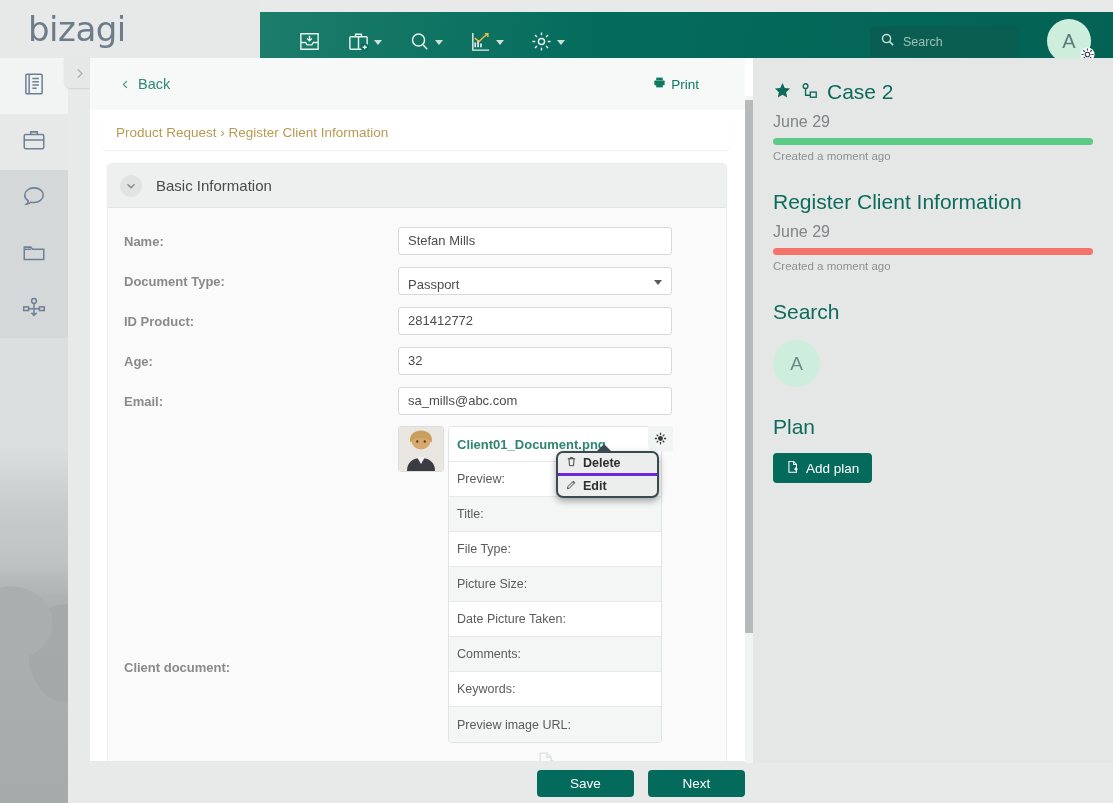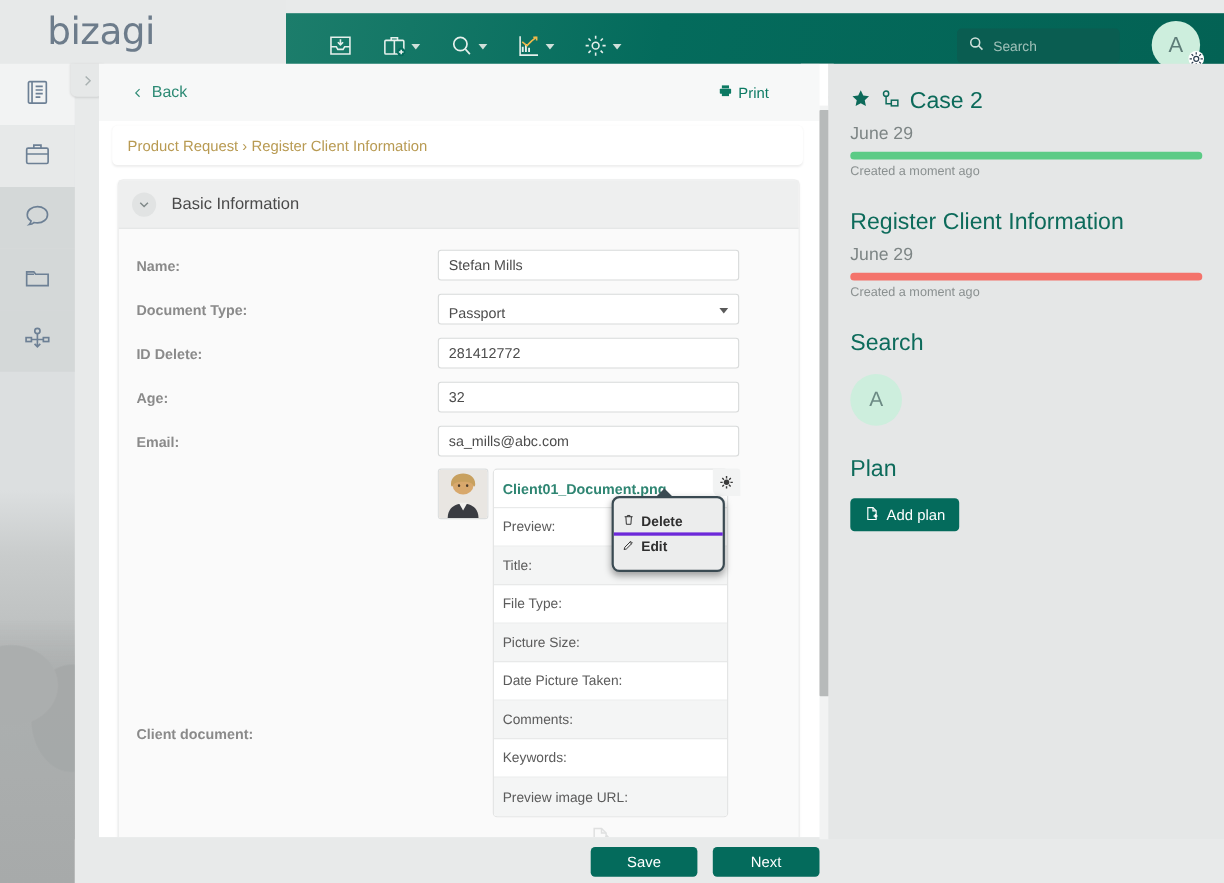--- a/index.html
+++ b/index.html
@@ -27,21 +27,21 @@
     opacity: .85;
   }
 
   
   .topbar { position: absolute; left: 0; top: 0; width: 1113px; height: 58px; }
   .topbar-left {
     position: absolute; left: 0; top: 0; width: 260px; height: 58px;
     background: #e7e9e9; display: flex; align-items: center;
   }
   .logo {
-    margin-left: 43px;
+    margin-left: 28px;
     font-family: "DejaVu Sans", sans-serif;
     font-size: 34px; font-weight: 400; color: #6d7c8b; letter-spacing: -.5px;
   }
   .topbar-right {
     position: absolute; left: 260px; top: 12px; right: 0; height: 58px;
     background: linear-gradient(100deg, #1c7d6b 0%, #046b5c 40%, #036254 100%);
     display: flex; align-items: center;
   }
   .nav-icons { display: flex; align-items: center; margin-left: 28px; gap: 6px; height: 58px;}
   .nav-item {
@@ -171,21 +171,21 @@
   .meta-row.alt { background: #f4f5f5; }
   .meta-row.head { color: #2e8572; font-weight: bold; font-size: 13px; background:#fff; }
   .gear-btn {
     position: absolute; right: 0; top: 0; width: 25px; height: 25px;
     background: #f2f3f3; border-radius: 0 3px 0 6px; display: flex;
     align-items: center; justify-content: center; cursor: pointer;
   }
   .ctx-menu {
     position: absolute; left: 158px; top: 25px; width: 103px;
     background: #eceded; border: 2px solid #3a4a52; border-radius: 7px;
-    box-shadow: 0 3px 7px rgba(0,0,0,.35); z-index: 30; padding: 11px 0;
+    box-shadow: 0 3px 7px rgba(0,0,0,.35); z-index: 30; padding: 0 0;
   }
   .ctx-menu::before {
     content: ""; position: absolute; left: 38px; top: -9px;
     border-left: 8px solid transparent; border-right: 8px solid transparent;
     border-bottom: 8px solid #3a4a52;
   }
   .ctx-item {
     display: flex; align-items: center; gap: 6px; padding: 3px 8px;
     font-size: 12.5px; font-weight: bold; color: #2e2e2e; cursor: pointer;
   }
@@ -434,21 +434,21 @@
 
           <div class="frow">
             <div class="flabel">Document Type:</div>
             <div class="fselect">
               <span>Passport</span>
               <span class="car"></span>
             </div>
           </div>
 
           <div class="frow">
-            <div class="flabel">ID Delete:</div>
+            <div class="flabel">ID Product:</div>
             <div class="finput">281412772</div>
           </div>
 
           <div class="frow">
             <div class="flabel">Age:</div>
             <div class="finput">32</div>
           </div>
 
           <div class="frow">
             <div class="flabel">Email:</div>

